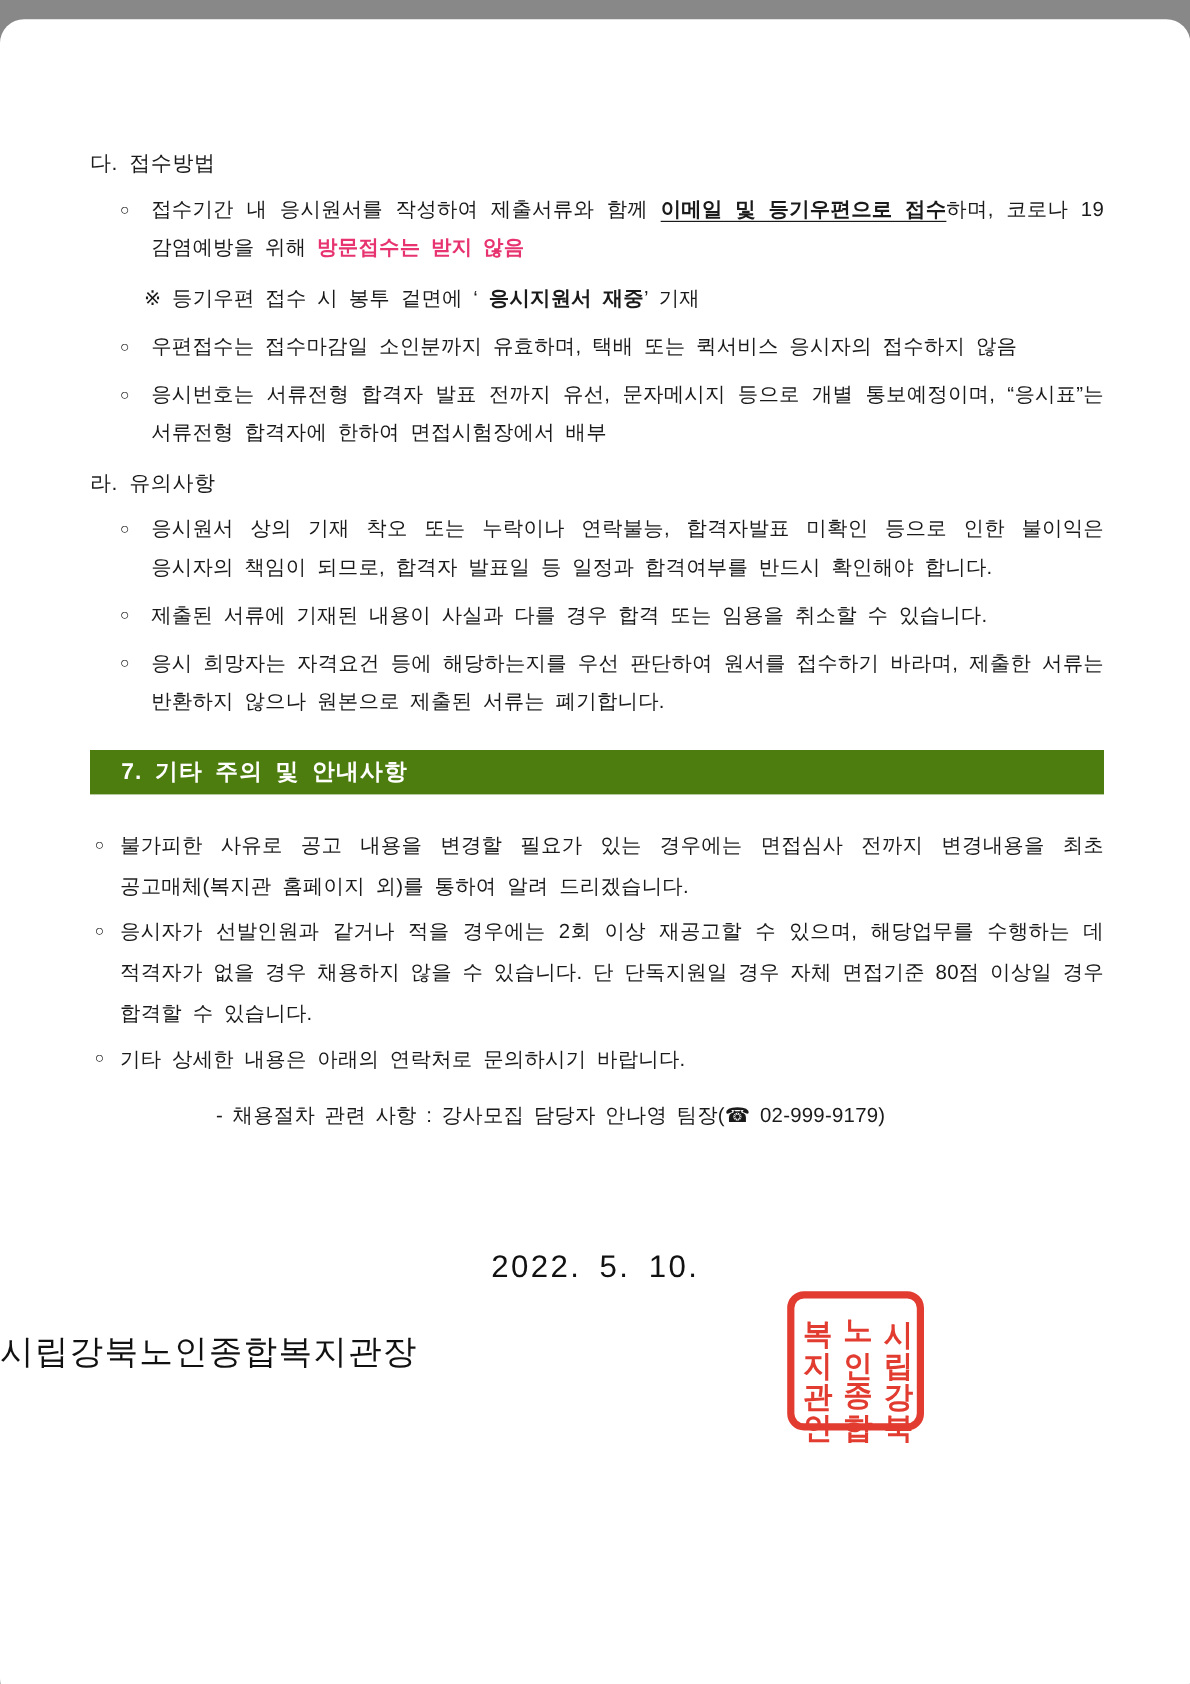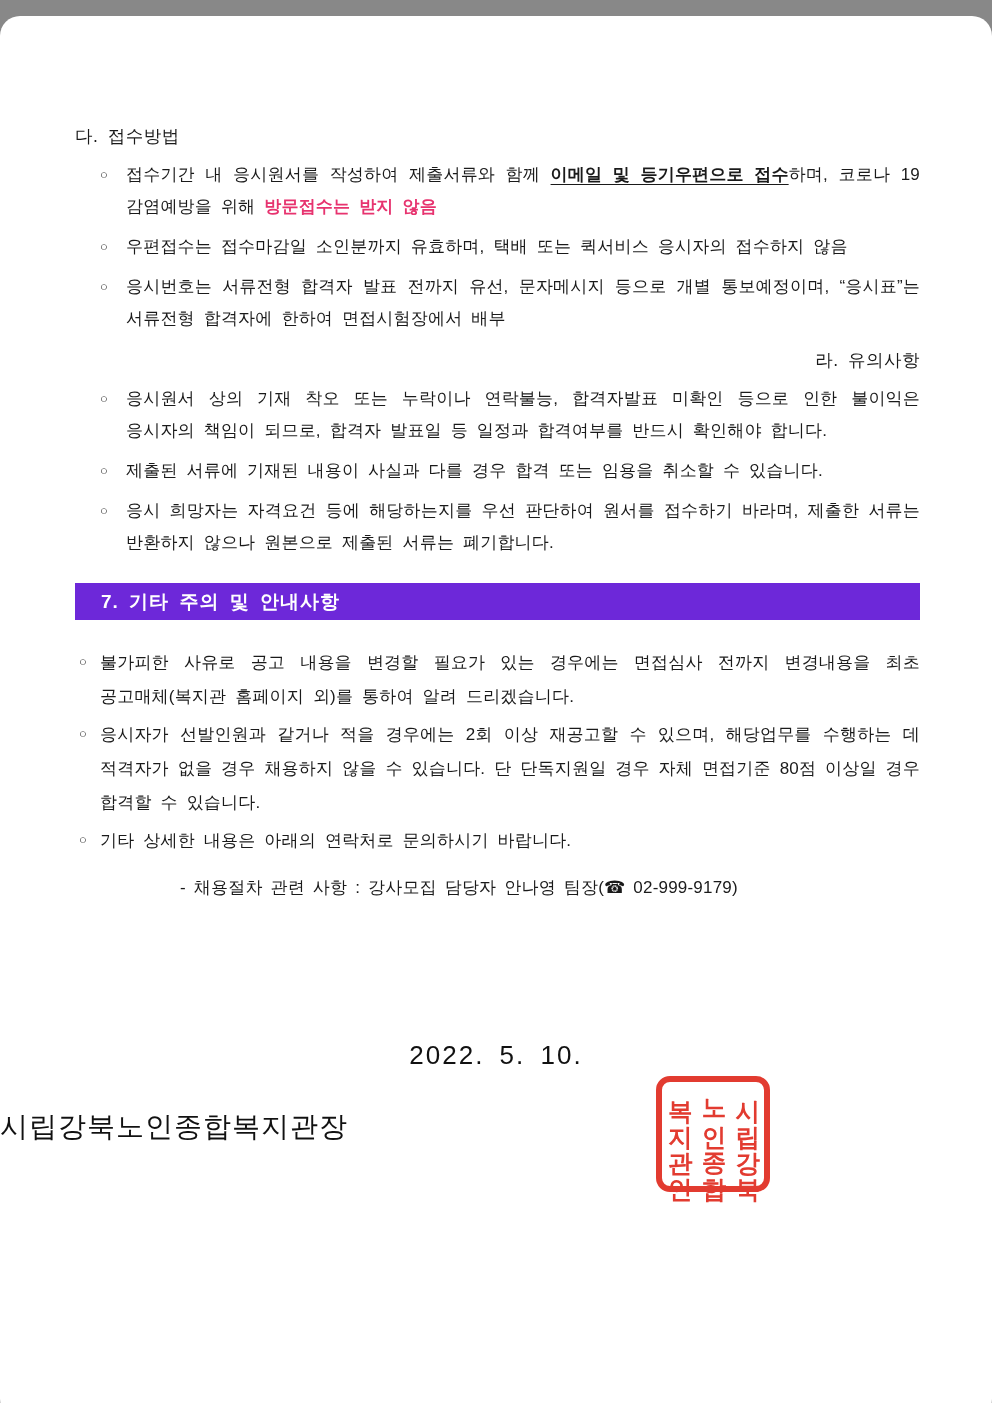--- a/index.html
+++ b/index.html
@@ -30,25 +30,25 @@
     flex:1;margin:0;font-size:17px;line-height:32px;
     text-align:justify;word-break:keep-all;word-spacing:4px;letter-spacing:0.2px;
   }
   .note{
     margin:10px 0 2px 45px;font-size:17px;line-height:32px;
     word-spacing:4px;letter-spacing:0.2px;
   }
   .u{font-weight:700;text-decoration:underline;text-underline-offset:4px;}
   .bold{font-weight:700;}
   .pink{font-weight:700;color:#E7336F;}
-  .sec-heading{margin-top:10px;text-align:right;}
+  .sec-heading{margin-top:10px;}
   .banner{
     margin-top:24px;
     width:845px;height:37px;
-    background:#6d28d9;
+    background:#4d7c0f;
     color:#ffffff;
     font-size:19px;font-weight:700;
     line-height:37px;
     padding-left:26px;
     box-sizing:border-box;
     letter-spacing:1px;word-spacing:4px;
   }
   .sec7{margin-top:26px;}
   .sec7 .bullet{margin-left:2px;margin-top:4px;}
   .sec7 .bullet .marker{flex:0 0 23px;font-size:13px;}
@@ -94,20 +94,21 @@
 <div class="page">
   <div class="flow">
 
     <div class="h-level1">다. 접수방법</div>
 
     <div class="bullet lv1">
       <span class="marker">○</span>
       <p class="ptext"><span>접수기간 내 응시원서를 작성하여 제출서류와 함께 </span><span class="u">이메일 및 등기우편으로 접수</span><span>하며, 코로나 19 감염예방을 위해 </span><span class="pink">방문접수는 받지 않음</span></p>
     </div>
 
+    <div class="note"><span>※ 등기우편 접수 시 봉투 겉면에 ‘ </span><span class="bold">응시지원서 재중</span><span>’ 기재</span></div>
 
     <div class="bullet lv1">
       <span class="marker">○</span>
       <p class="ptext">우편접수는 접수마감일 소인분까지 유효하며, 택배 또는 퀵서비스 응시자의 접수하지 않음</p>
     </div>
 
     <div class="bullet lv1">
       <span class="marker">○</span>
       <p class="ptext">응시번호는 서류전형 합격자 발표 전까지 유선, 문자메시지 등으로 개별 통보예정이며, “응시표”는 서류전형 합격자에 한하여 면접시험장에서 배부</p>
     </div>

